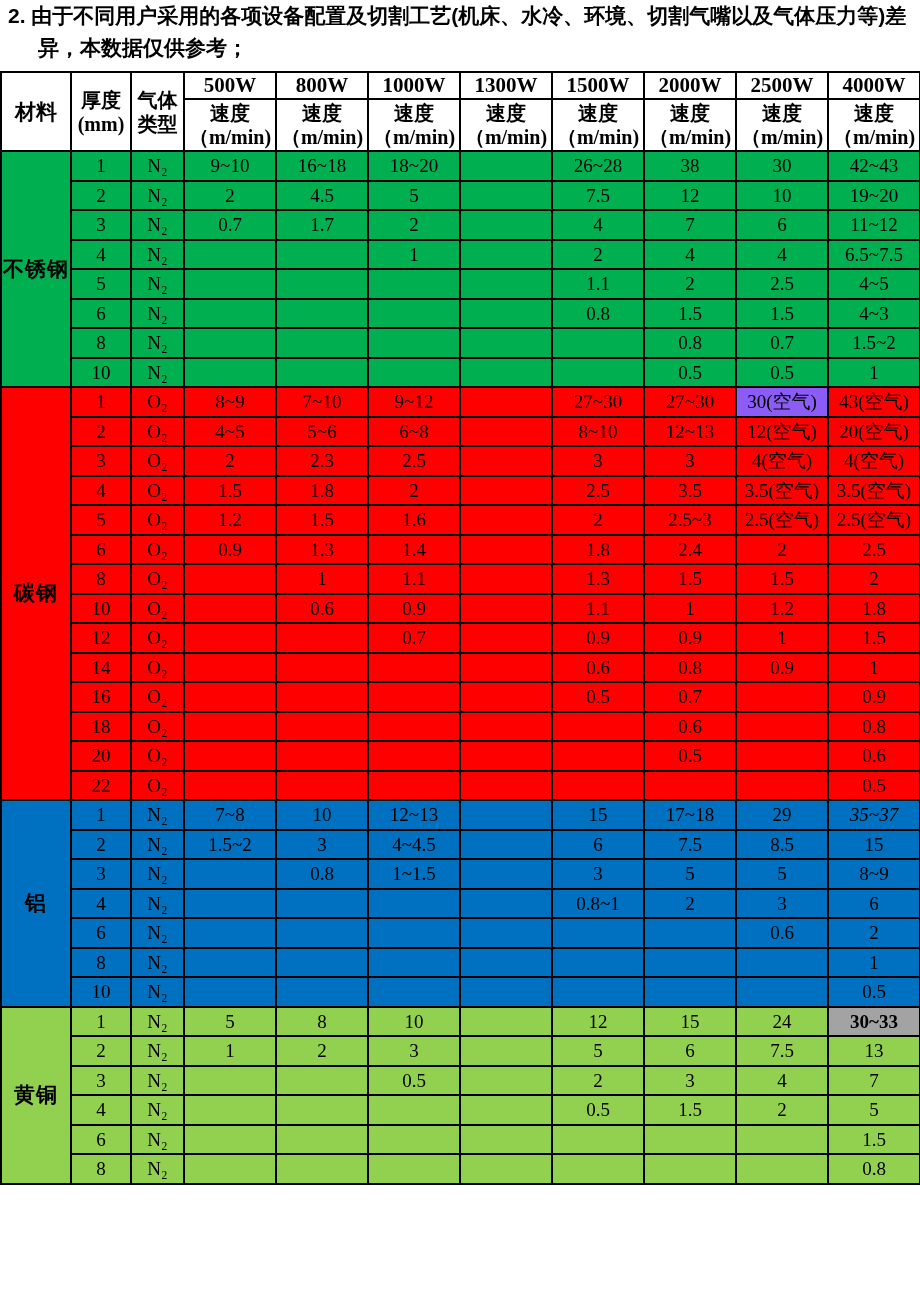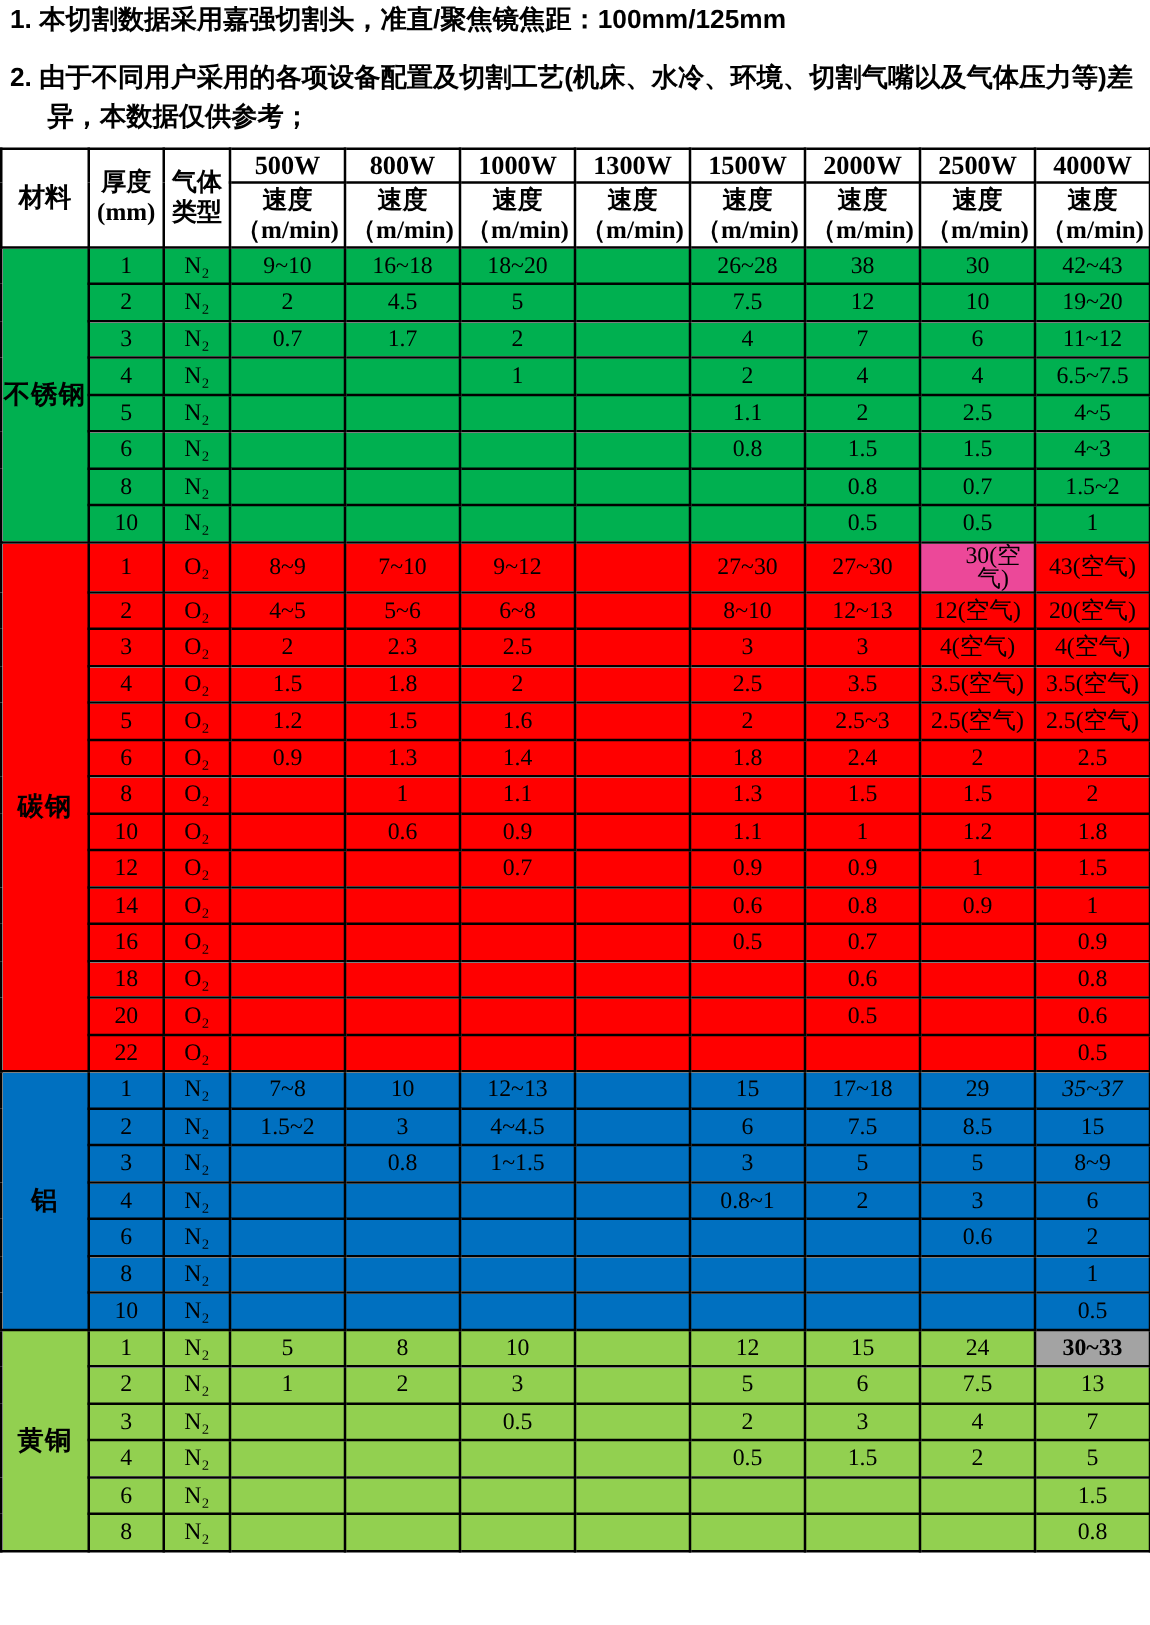--- a/index.html
+++ b/index.html
@@ -69,21 +69,20 @@
     font-size: 21px;
     letter-spacing: 1px;
   }
 </style>
 </head>
 <body>
 
 <div class="page">
 
 
-  <p class="note note-1">1. 本切割数据采用嘉强切割头，准直/聚焦镜焦距：100mm/125mm</p>
   <p class="note note-2">2. 由于不同用户采用的各项设备配置及切割工艺(机床、水冷、环境、切割气嘴以及气体压力等)差异，本数据仅供参考；</p>
 
   <table class="cut">
     <colgroup>
       <col style="width:70px">
       <col style="width:60px">
       <col style="width:53px">
       <col style="width:92px">
         <col style="width:92px">
         <col style="width:92px">
@@ -249,21 +248,21 @@
         <tr>
           <td rowspan="14" class="mat" style="background: rgb(255, 0, 0);">碳钢</td>
           <td style="background: rgb(255, 0, 0);">1</td>
           <td style="background: rgb(255, 0, 0);">O₂</td>
           <td style="background: rgb(255, 0, 0);">8~9</td>
           <td style="background: rgb(255, 0, 0);">7~10</td>
           <td style="background: rgb(255, 0, 0);">9~12</td>
           <td style="background: rgb(255, 0, 0);"></td>
           <td style="background: rgb(255, 0, 0);">27~30</td>
           <td style="background: rgb(255, 0, 0);">27~30</td>
-          <td style="background: #ec4899; padding-left: 25px;">30(空气)</td>
+          <td style="background: #8b5cf6;">30(空气)</td>
           <td style="background: rgb(255, 0, 0);">43(空气)</td>
         </tr>
         <tr>
           <td style="background: rgb(255, 0, 0);">2</td>
           <td style="background: rgb(255, 0, 0);">O₂</td>
           <td style="background: rgb(255, 0, 0);">4~5</td>
           <td style="background: rgb(255, 0, 0);">5~6</td>
           <td style="background: rgb(255, 0, 0);">6~8</td>
           <td style="background: rgb(255, 0, 0);"></td>
           <td style="background: rgb(255, 0, 0);">8~10</td>

